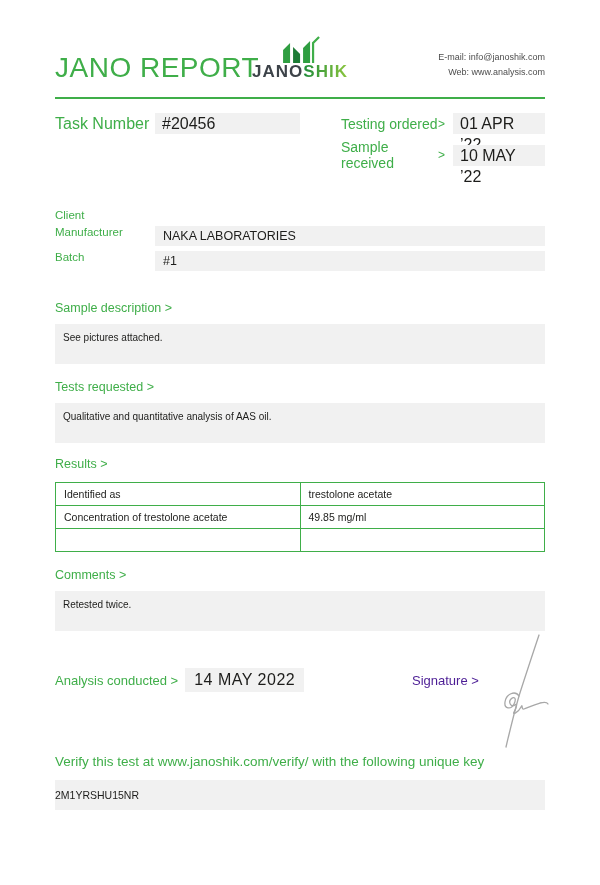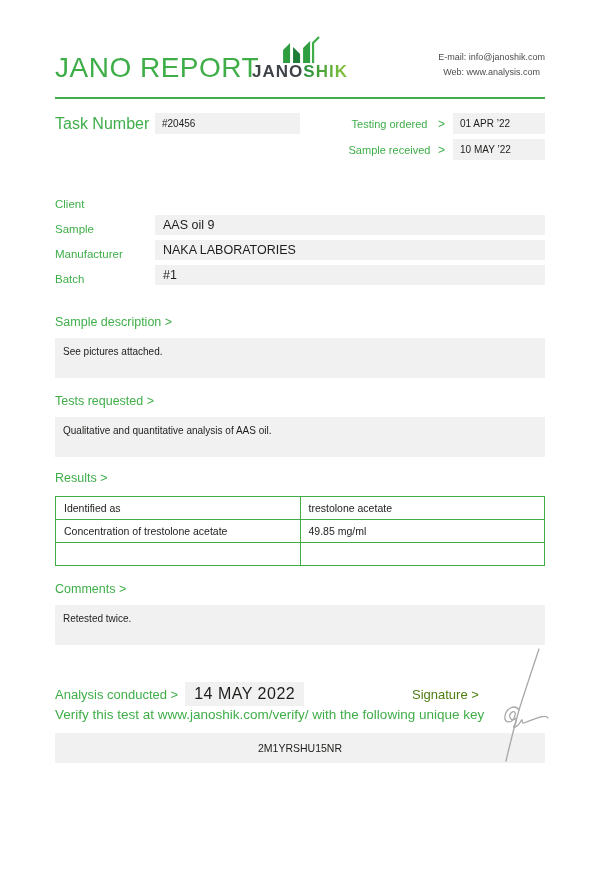--- a/index.html
+++ b/index.html
@@ -28,42 +28,42 @@
   .brand-text { font-size:17px; font-weight:700; letter-spacing:1px; line-height:18px; white-space:nowrap; }
   .brand-text .jano { color:#3d4349; }
   .brand-text .shik { color:#2f9e41; }
   @supports (-webkit-background-clip: text) {
     .brand-text .shik {
       background:linear-gradient(90deg,#1e8b3a,#8cc63e);
       -webkit-background-clip:text;
       -webkit-text-fill-color:transparent;
     }
   }
-  .contact { position:absolute; right:0; top:15px; text-align:center; font-size:9px; line-height:15px; color:#4d4d4d; }
+  .contact { position:absolute; right:0; top:15px; text-align:right; font-size:9px; line-height:15px; color:#4d4d4d; }
   .header-divider { margin-top:8px; height:2px; background:#3fae49; border:none; }
 
   
   .task-row { margin-top:14px; display:flex; justify-content:space-between; align-items:flex-start; }
   .task-left { display:flex; align-items:center; }
   .green-label { color:#3fae49; font-size:16px; }
   .task-left .green-label { width:100px; }
   .field-box {
     background:#f1f1f1; height:21px; line-height:21px;
-    font-size:10px; color:#1d1d1b; padding:0 7px;
+    font-size:16px; color:#1d1d1b; padding:0 7px;
   }
   .task-value { width:145px; }
   .dates-block { width:204px; }
   .date-row { display:flex; align-items:center; margin-bottom:5px; }
-  .date-row .date-label { flex:1; color:#3fae49; font-size:11px;text-align:center; }
+  .date-row .date-label { flex:1; color:#3fae49; font-size:14px; }
   .date-row .date-arrow { color:#3fae49; font-size:12px; margin-right:8px; }
   .date-row .field-box { width:92px; }
 
   
   .details-block { margin-top:33px; }
-  .detail-row { display:flex; align-items:flex-end; margin-bottom:5px; }
+  .detail-row { display:flex; align-items:flex-start; margin-bottom:5px; }
   .detail-label { width:100px; color:#3fae49; font-size:11.5px; }
   .detail-value { flex:1; background:#f1f1f1; height:20px; line-height:20px; font-size:12.5px; padding:0 8px; }
 
   
   .section-heading { color:#3fae49; font-size:12.5px; line-height:16px; }
   .sh-desc { margin-top:29px; }
   .sh-tests { margin-top:15px; }
   .sh-results { margin-top:13px; }
   .sh-comments { margin-top:15px; }
   .gray-box {
@@ -76,27 +76,27 @@
   .results-table td {
     border:1px solid #3fae49; height:23px;
     font-size:10.5px; padding:0 8px; background:#ffffff;
   }
   .results-table td { width:50%; }
 
   
   .footer-row { position:relative; margin-top:37px; height:24px; display:flex; align-items:center; }
   .analysis-label { color:#3fae49; font-size:13px; margin-right:7px; }
   .analysis-date { background:#f1f1f1; height:24px; line-height:24px; font-size:16px; padding:0 9px; letter-spacing:0.5px; }
-  .signature-label { color:#4d7c0f; font-size:13px; position:absolute; left:357px; }
+  .signature-label { color:#4c1d95; font-size:13px; position:absolute; left:357px; }
   .signature-svg { position:absolute; left:425px; top:-36px; }
 
-  .verify-text { color:#3fae49; font-size:13.5px; line-height:17px; }
+  .verify-text { margin-top:61px; color:#3fae49; font-size:13.5px; line-height:17px; }
   .unique-key-box {
     margin-top:10px; height:30px; background:#f1f1f1;
-    display:flex; align-items:center; justify-content:center;
+    display:flex; align-items:center; 
     font-size:10.5px; color:#1d1d1b;
   }
 </style>
 </head>
 <body>
 
 <div class="page">
 
   <div class="report-header">
     <div class="page-title">JANO REPORT</div>
@@ -138,24 +138,20 @@
         <span class="date-label">Sample received</span>
         <span class="date-arrow">&gt;</span>
         <span class="field-box">10 MAY ’22</span>
       </div>
     </div>
   </div>
 
   <div class="details-block">
     <div class="detail-row">
       <span class="detail-label">Client</span>
-    </div>
-    <div class="detail-row">
-      <span class="detail-label">Sample</span>
-      <span class="detail-value">AAS oil 9</span>
     </div>
     <div class="detail-row">
       <span class="detail-label">Manufacturer</span>
       <span class="detail-value">NAKA LABORATORIES</span>
     </div>
     <div class="detail-row">
       <span class="detail-label">Batch</span>
       <span class="detail-value">#1</span>
     </div>
   </div>

